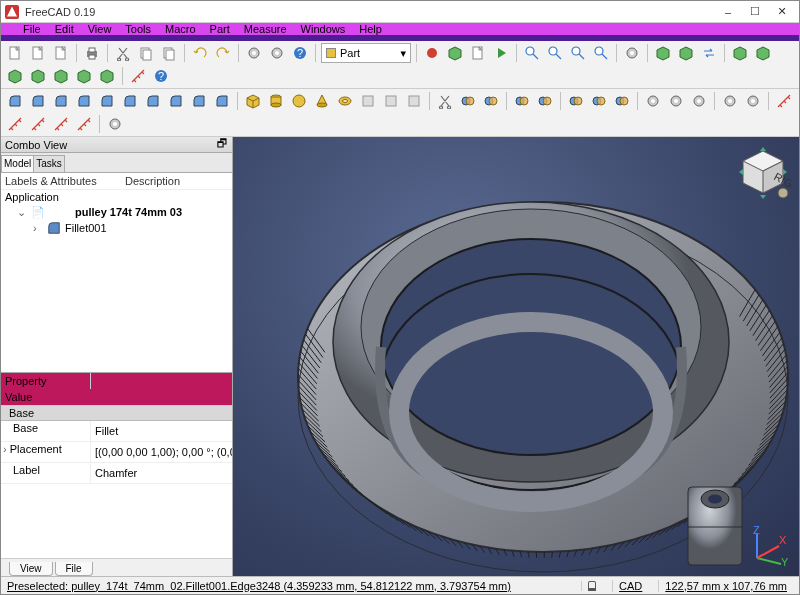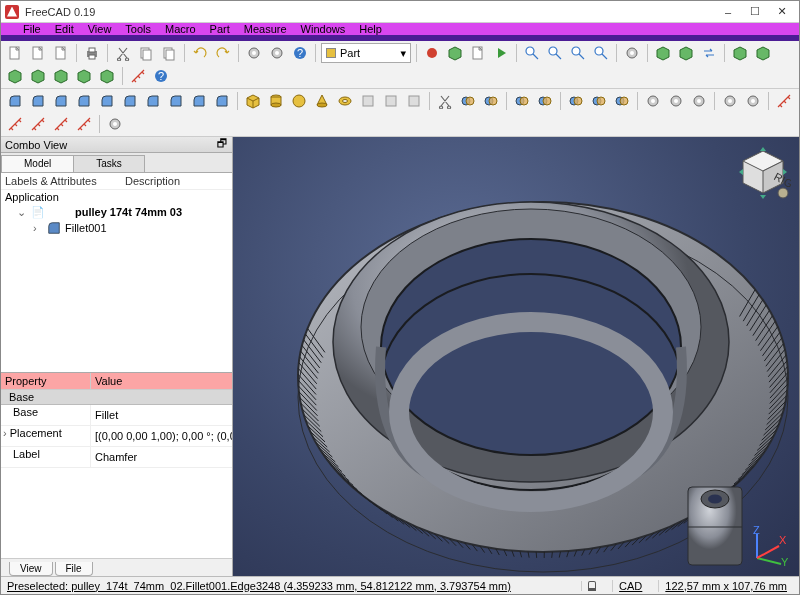--- a/index.html
+++ b/index.html
@@ -24,34 +24,34 @@
 .sep { width: 1px; height: 18px; background: #c0c0c0; margin: 0 2px; }
 .workbench-sel { height: 20px; width: 90px; border: 1px solid #aaa; background: #fff; display: flex; align-items: center; padding: 0 4px; gap: 4px; font-size: 11px; }
 .workbench-sel .cube { width: 10px; height: 10px; background: #e6c040; border: 1px solid #888; }
 
 
 .main { flex: 1; display: flex; min-height: 0; }
 .sidebar { width: 232px; display: flex; flex-direction: column; border-right: 1px solid #aaa; background: #f0f0f0; }
 .panel-header { height: 16px; background: linear-gradient(#e8e8e8,#d8d8d8); border-bottom: 1px solid #aaa; display: flex; align-items: center; padding: 0 4px; font-size: 10px; justify-content: space-between; }
 .panel-header .x { width: 12px; text-align: center; }
 .tabs { height: 20px; display: flex; background: #e8e8e8; border-bottom: 1px solid #aaa; }
-.tab { padding: 2px 22px; border: 1px solid #aaa; border-bottom: none; background: #f8f8f8; margin-right: -1px; margin-top: 2px; font-size: 10px; }
+.tab { padding: 2px 2px; border: 1px solid #aaa; border-bottom: none; background: #f8f8f8; margin-right: -1px; margin-top: 2px; font-size: 10px; }
 .tab.inactive { background: #e0e0e0; }
 .tree { flex: 0 0 200px; background: #fff; border-bottom: 1px solid #aaa; overflow: auto; }
 .tree-header { display: flex; padding: 2px 4px; font-size: 10px; color: #333; border-bottom: 1px solid #eee; }
 .tree-header .lh { width: 120px; }
 .tree-row { display: flex; align-items: center; padding: 1px 4px; gap: 4px; font-size: 11px; }
 .tree-row .exp { width: 10px; color: #666; }
 .tree-row .ico { width: 14px; height: 14px; display: flex; align-items: center; justify-content: center; }
 .tree-row.indent1 { padding-left: 16px; }
 .tree-row.indent2 { padding-left: 32px; }
 .bold { font-weight: bold; padding-left: 26px; }
 
 .propgrid { flex: 1; background: #fff; overflow: auto; font-size: 10px; }
-.propheadrow { display: flex; background: #fca5a5; border-bottom: 1px solid #ccc; }
+.propheadrow { display: flex; background: #be185d; border-bottom: 1px solid #ccc; flex-direction: column; }
 .propheadrow > div { padding: 2px 4px; }
 .phead-p { width: 90px; border-right: 1px solid #ccc; }
 .prop-row { display: flex; border-bottom: 1px solid #eee; }
 .prop-row .k { width: 90px; padding: 1px 4px 1px 12px; border-right: 1px solid #eee; }
 .prop-row .v { flex: 1; padding: 4px 4px; overflow: hidden; white-space: nowrap; }
 .prop-group { background: #d8d8d8; padding: 1px 8px; border-bottom: 1px solid #bbb; }
 .prop-row.exp .k::before { content: "› "; color: #666; margin-left: -10px; }
 
 .bottom-tabs { height: 18px; display: flex; align-items: flex-end; padding: 0 8px; gap: 2px; background: #f0f0f0; border-top: 1px solid #ccc; }
 .btab { padding: 1px 10px; border: 1px solid #aaa; border-top: none; background: #f8f8f8; font-size: 10px; border-radius: 0 0 4px 4px; }

